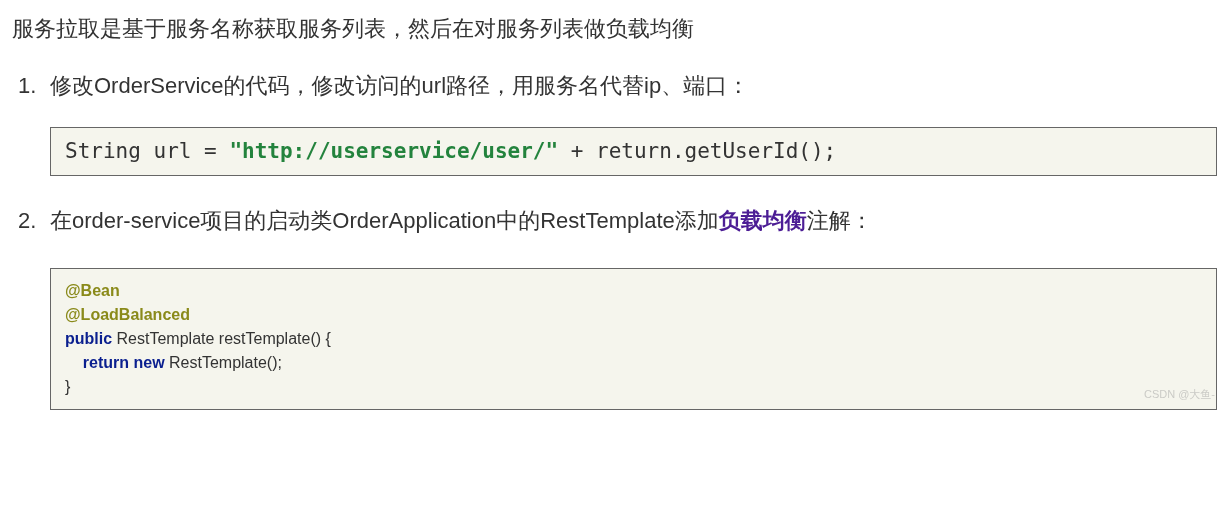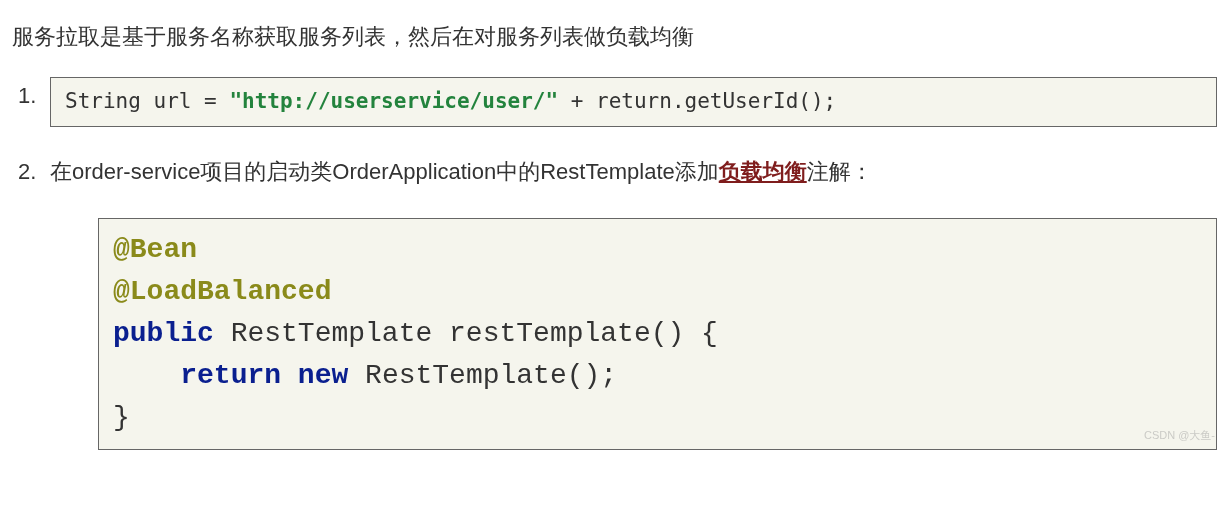--- a/index.html
+++ b/index.html
@@ -11,21 +11,20 @@
       font-family: "PingFang SC", "Microsoft YaHei", sans-serif;
       background: #ffffff;
       padding: 10px 12px;
       font-size: 22px;
       color: #333333;
       line-height: 1.7;
       width: 1225px;
     }
     .intro {
       margin-bottom: 20px;
-      margin-top: 8px;
     }
     .list {
       padding-left: 38px;
     }
     .list-item {
       margin-bottom: 18px;
       position: relative;
     }
     .list-number {
       position: absolute;
@@ -40,50 +39,50 @@
       font-family: "Consolas", "Monaco", monospace;
       font-size: 21px;
       line-height: 1.5;
       white-space: pre;
     }
     .code-block-tall {
       background: #f5f5ed;
       border: 1px solid #666666;
       padding: 10px 14px;
       margin-top: 28px;
-      font-family: Liberation Mono, monospace;
-      font-size: 28px;
+      font-family: Liberation Sans, sans-serif;
+      font-size: 16px;
       line-height: 1.5;
       white-space: pre;
-      margin-left: 48px;
     }
     .kw-string { color: #23833d; font-weight: bold; }
     .kw-anno { color: #8a8a1a; font-weight: bold; }
     .kw-blue { color: #0a1f8f; font-weight: bold; }
-    .bold-text { font-weight: bold; color: #7f1d1d; text-decoration: underline; }
+    .bold-text { font-weight: bold; color: #4c1d95; }
     .watermark {
       position: absolute;
       right: 2px;
       bottom: 6px;
       font-size: 11px;
       color: rgba(150,150,150,0.45);
       font-family: sans-serif;
     }
     .container { position: relative; width: 1205px; }
   </style>
 </head>
 <body>
 
 <div class="container">
 
   <p class="intro">服务拉取是基于服务名称获取服务列表，然后在对服务列表做负载均衡</p>
 
   <div class="list">
     <div class="list-item">
       <span class="list-number">1.</span>
+      <span>修改OrderService的代码，修改访问的url路径，用服务名代替ip、端口：</span>
       <div class="code-block"><span>String url = </span><span class="kw-string">"http://userservice/user/"</span><span> + return.getUserId();</span></div>
     </div>
 
     <div class="list-item">
       <span class="list-number">2.</span>
       <span>在order-service项目的启动类OrderApplication中的RestTemplate添加</span><span class="bold-text">负载均衡</span><span>注解：</span>
       <div class="code-block-tall"><span class="kw-anno">@Bean</span>
 <span class="kw-anno">@LoadBalanced</span>
 <span class="kw-blue">public</span><span> RestTemplate restTemplate() {</span>
 <span>    </span><span class="kw-blue">return</span><span> </span><span class="kw-blue">new</span><span> RestTemplate();</span>

